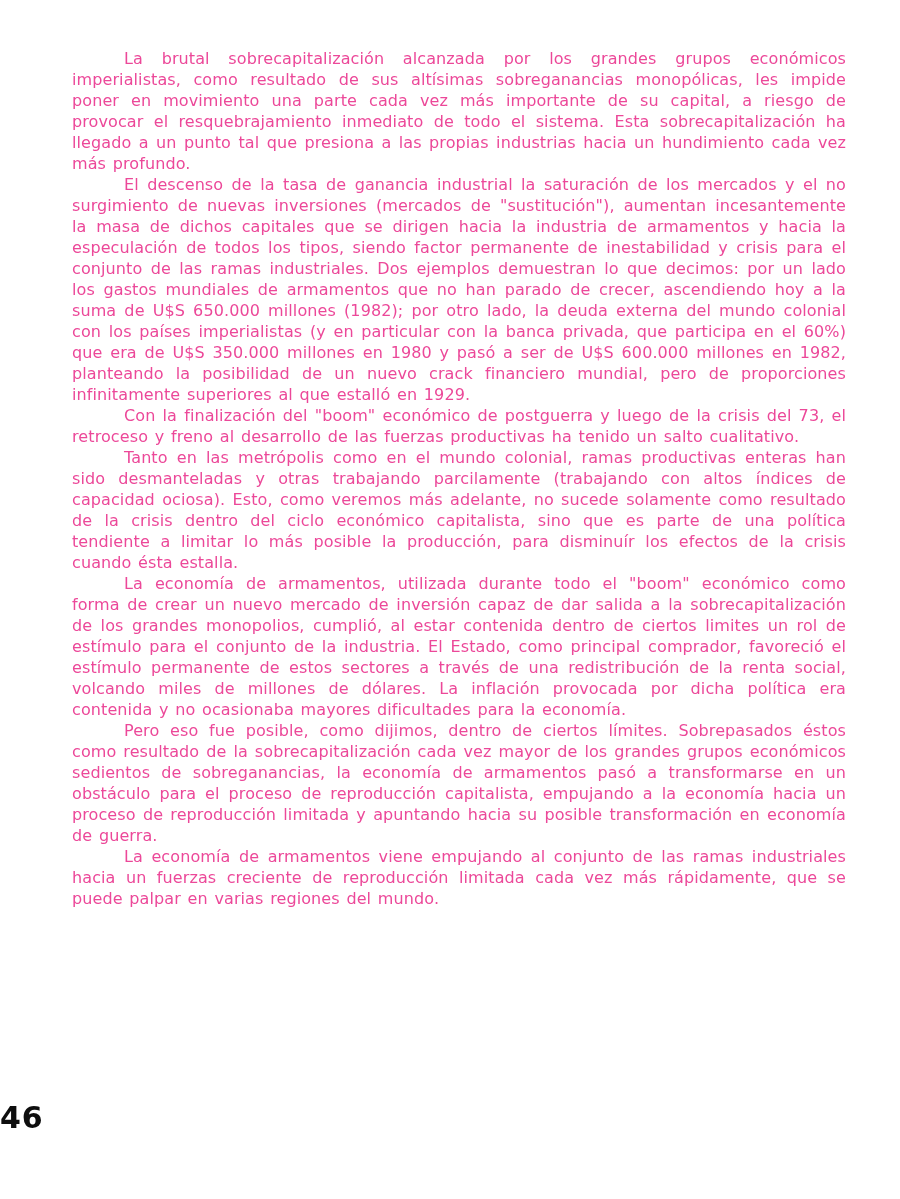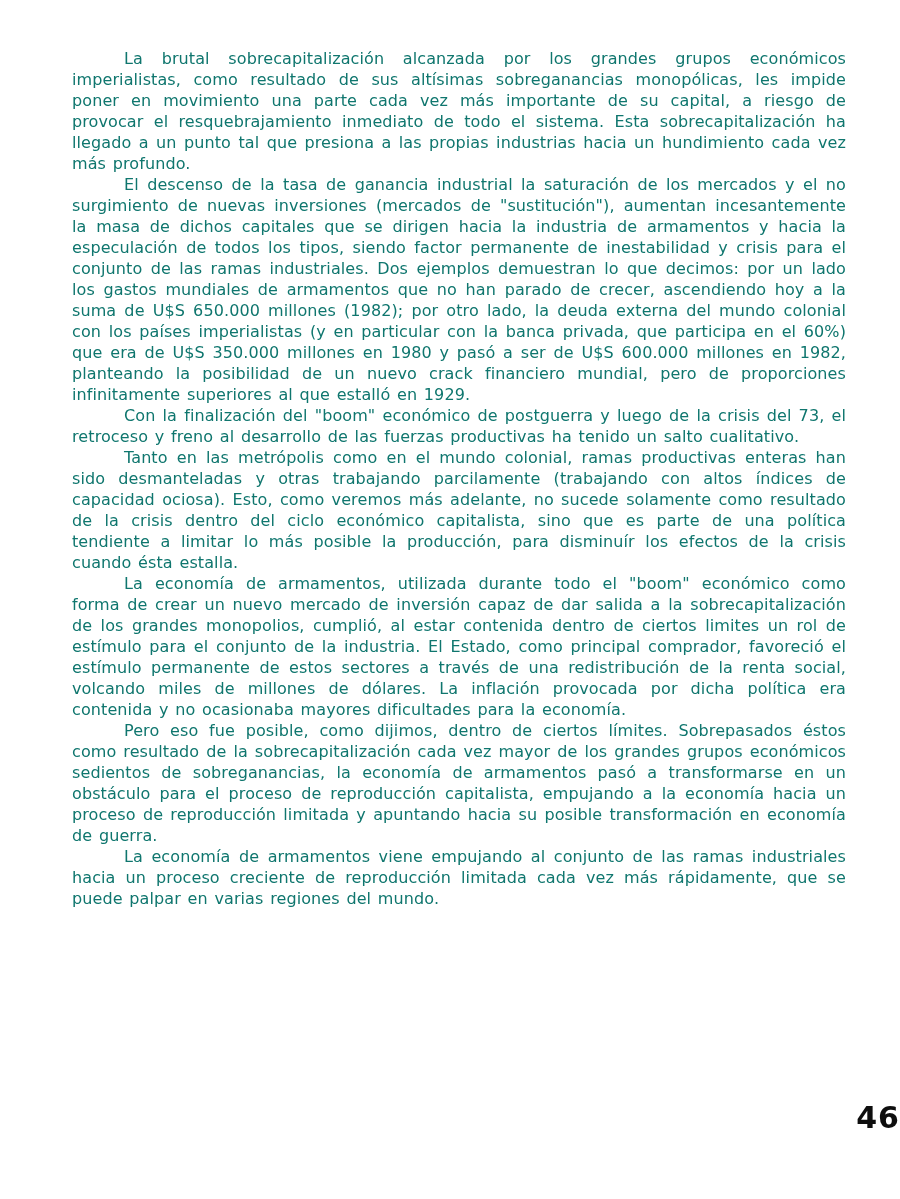--- a/index.html
+++ b/index.html
@@ -16,51 +16,51 @@
   }
   .text-block {
     position: absolute;
     left: 72px;
     top: 48px;
     width: 774px;
     font-family: "DejaVu Sans", sans-serif;
     font-size: 16px;
     line-height: 21px;
     text-align: justify;
-    color: #0f766e;
+    color: #ec4899;
     word-spacing: 1.5px;
     letter-spacing: 0.1px;
   }
   .para {
     margin: 0;
     text-indent: 52px;
   }
   .bold {
     font-weight: 400;
   }
   .page-number {
     position: absolute;
     top: 1100px;
     left: 0;
     width: 900px;
-    text-align: right;
+    text-align: left;
     font-family: "DejaVu Sans", sans-serif;
     font-weight: 700;
     font-size: 30px;
     letter-spacing: 1px;
     color: #0e0e0e;
   }
 </style>
 </head>
 <body>
 
 <div class="page">
   <main class="text-block">
       <p class="para"><span>La brutal sobrecapitalización alcanzada por los grandes grupos económicos imperialistas, como resultado de sus altísimas sobreganancias monopólicas, les impide poner en movimiento una parte cada vez más importante de su capital, a riesgo de provocar el resquebrajamiento inmediato de todo el sistema. Esta sobrecapitalización ha llegado a un punto tal que presiona a las propias industrias hacia un hundimiento cada vez más profundo.</span></p>
       <p class="para"><span>El descenso de la tasa de ganancia industrial la saturación de los mercados y el no surgimiento de nuevas inversiones (mercados de "sustitución"), aumentan incesantemente la masa de dichos capitales que se dirigen hacia la industria de armamentos y hacia la especulación de todos los tipos, siendo factor permanente de inestabilidad y crisis para el conjunto de las ramas industriales. Dos ejemplos demuestran lo que decimos: por un lado los gastos mundiales de armamentos que no han parado de crecer, ascendiendo hoy a la suma de U$S 650.000 millones (1982); por otro lado, la deuda externa del mundo colonial con los países imperialistas (y en particular con la banca privada, que participa en el 60%) que era de U$S 350.000 millones en 1980 y pasó a ser de U$S 600.000 millones en 1982, planteando la posibilidad de un nuevo crack financiero mundial, pero de proporciones infinitamente superiores al que estalló en 1929.</span></p>
       <p class="para"><span>Con la finalización del "boom" económico de postguerra y luego de la crisis del 73, el retroceso y freno al desarrollo de las fuerzas productivas ha tenido un salto cualitativo.</span></p>
       <p class="para"><span>Tanto en las metrópolis como en el mundo colonial, ramas productivas enteras han sido desmanteladas y otras trabajando parcilamente (trabajando con altos índices de capacidad ociosa). Esto, como veremos más adelante, no sucede solamente como resultado de la crisis dentro del ciclo económico capitalista, sino que es parte de una política tendiente a limitar lo más posible la producción, para disminuír los efectos de la crisis cuando ésta estalla.</span></p>
       <p class="para"><span>La economía de armamentos, utilizada durante todo el "boom" económico como forma de crear un nuevo mercado de inversión capaz de dar salida a la sobrecapitalización de los grandes monopolios, cumplió, al estar contenida dentro de ciertos limites un rol de estímulo para el conjunto de la industria. El Estado, como principal comprador, favoreció el estímulo permanente de estos sectores a través de una redistribución de la renta social, volcando miles de millones de dólares. La inflación provocada por dicha política era contenida y no ocasionaba mayores dificultades para la economía.</span></p>
       <p class="para"><span>Pero eso fue posible, como dijimos, dentro de ciertos límites. Sobrepasados éstos como resultado de la sobrecapitalización cada vez mayor de los grandes grupos económicos sedientos de sobreganancias, la economía de armamentos pasó a transformarse en un obstáculo para el proceso de reproducción capitalista, empujando a la economía hacia un proceso de </span><span class="bold">reproducción limitada</span><span> y apuntando hacia su posible transformación en </span><span class="bold">economía de guerra.</span></p>
-      <p class="para"><span>La economía de armamentos viene empujando al conjunto de las ramas industriales hacia un proceso creciente de reproducción limitada cada vez más rápidamente, que se puede palpar en varias regiones del mundo.</span></p>
+      <p class="para"><span>La economía de armamentos viene empujando al conjunto de las ramas industriales hacia un fuerzas creciente de reproducción limitada cada vez más rápidamente, que se puede palpar en varias regiones del mundo.</span></p>
     </main>
   <div class="page-number">46</div>
 </div>
 
 </body></html>

